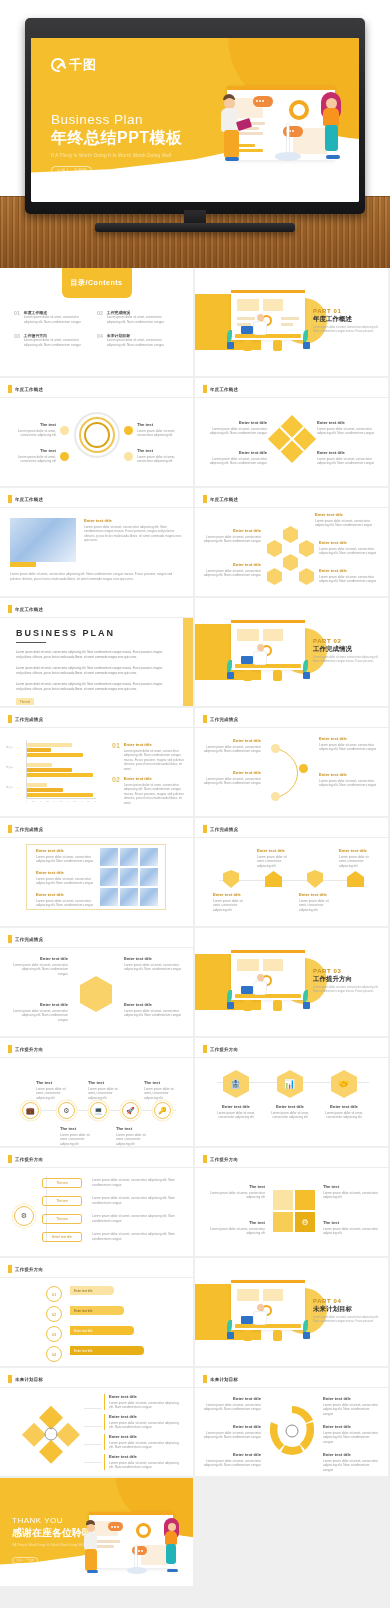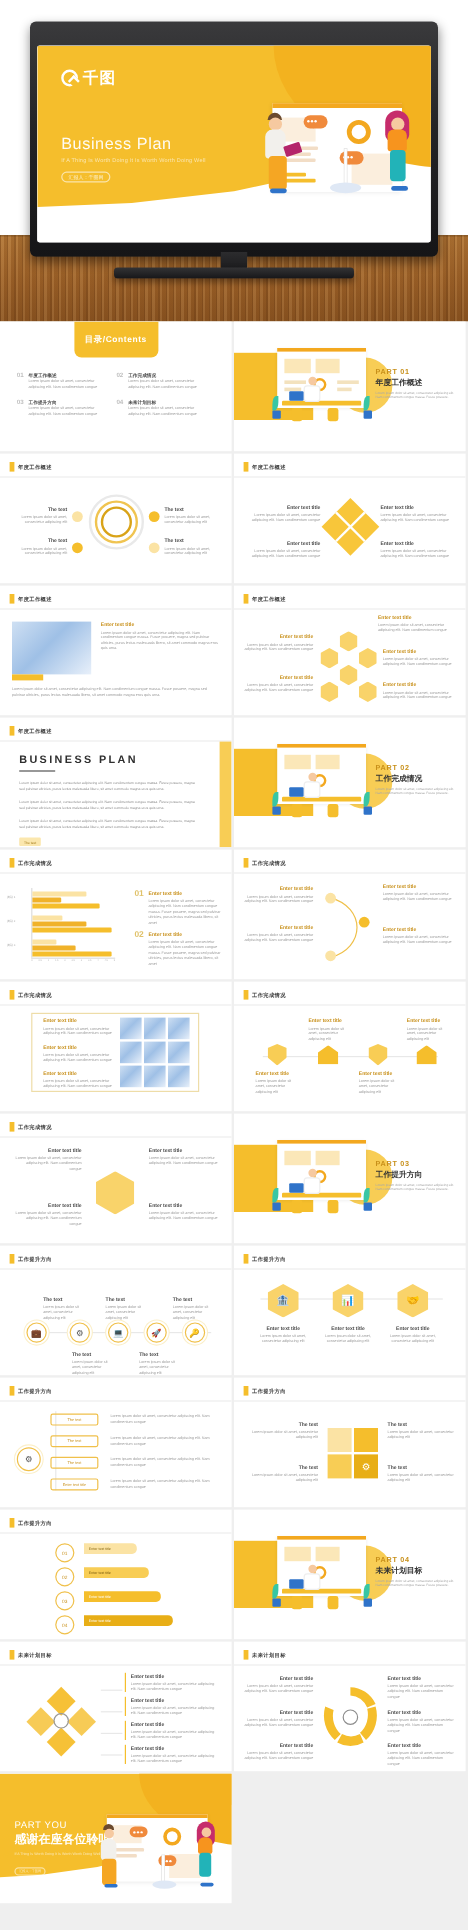--- a/index.html
+++ b/index.html
@@ -176,20 +176,21 @@
           <div class="cover-yellow"></div>
           <div class="cover-yellow2"></div>
 
           <div class="logo">
             <span class="logo-mark"></span>
             <span class="logo-text">千图</span>
           </div>
 
           <div class="cover-txt">
             <div class="cover-en">Business Plan</div>
+            <div class="cover-cn">年终总结PPT模板</div>
             <div class="cover-sub">If A Thing Is Worth Doing It Is Worth Worth Doing Well</div>
             <div class="cover-badge">汇报人：千图网</div>
           </div>
 
           <div class="board">
             <div class="blk" style="left:6px;top:8px;width:30px;height:20px;"></div>
             <div class="r" style="left:6px;top:32px;width:32px;"></div>
             <div class="r" style="left:6px;top:37px;width:26px;"></div>
             <div class="r" style="left:6px;top:42px;width:30px;"></div>
             <div class="donut" style="right:26px;top:10px;"></div>
@@ -891,21 +892,21 @@
     <div style="position:absolute;left:128px;top:84px;width:56px">
       <div class="ttl">Enter text title</div>
       <div class="tiny">Lorem ipsum dolor sit amet, consectetur adipiscing elit. Nam condimentum congue</div>
       </div>
   </div>
 
   <div class="thanks">
     <div class="thanks-yellow"></div>
     <div class="thanks-yellow2"></div>
     <div class="thanks-txt">
-      <div class="thanks-en">PART YOU</div>
+      <div class="thanks-en">THANK YOU</div>
       <div class="thanks-cn">感谢在座各位聆听</div>
       <div class="thanks-sub">If A Thing Is Worth Doing It Is Worth Worth Doing Well</div>
       <div class="thanks-badge">汇报人：千图网</div>
     </div>
     <div class="board" style="right:20px;top:34px;width:84px;height:56px;border-top-width:3px">
       <div class="blk" style="left:5px;top:6px;width:24px;height:15px;"></div>
       <div class="r" style="left:5px;top:25px;width:26px;"></div>
       <div class="r" style="left:5px;top:30px;width:20px;"></div>
       <div class="donut" style="right:22px;top:8px;width:15px;height:15px;border-width:3px"></div>
       <div class="blk" style="right:6px;top:30px;width:26px;height:20px;"></div>

